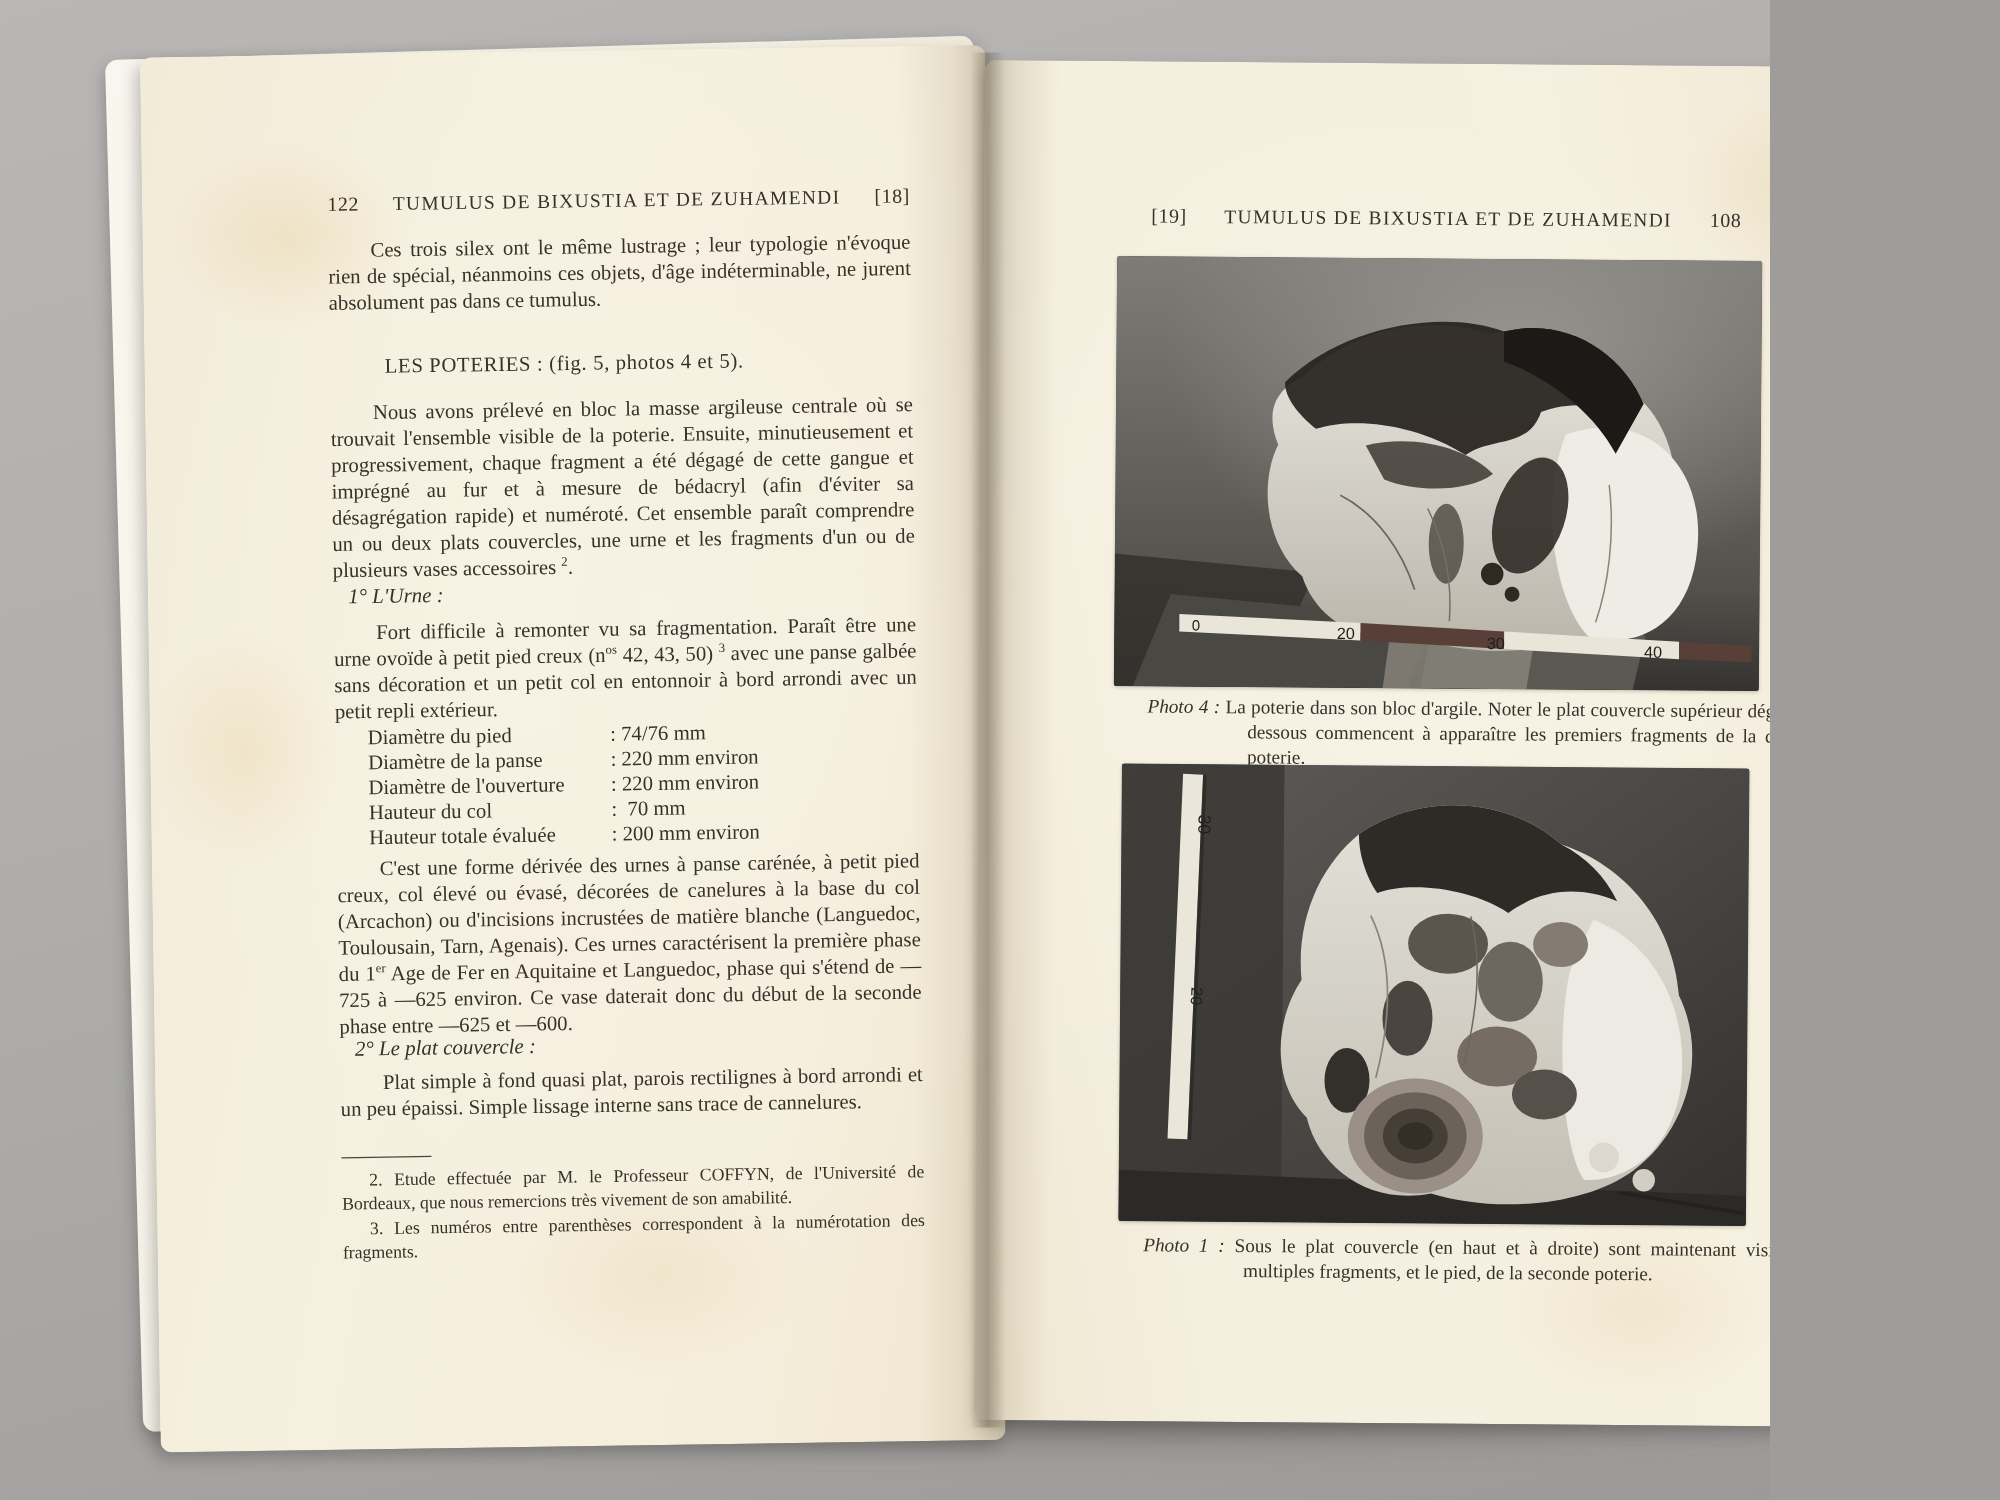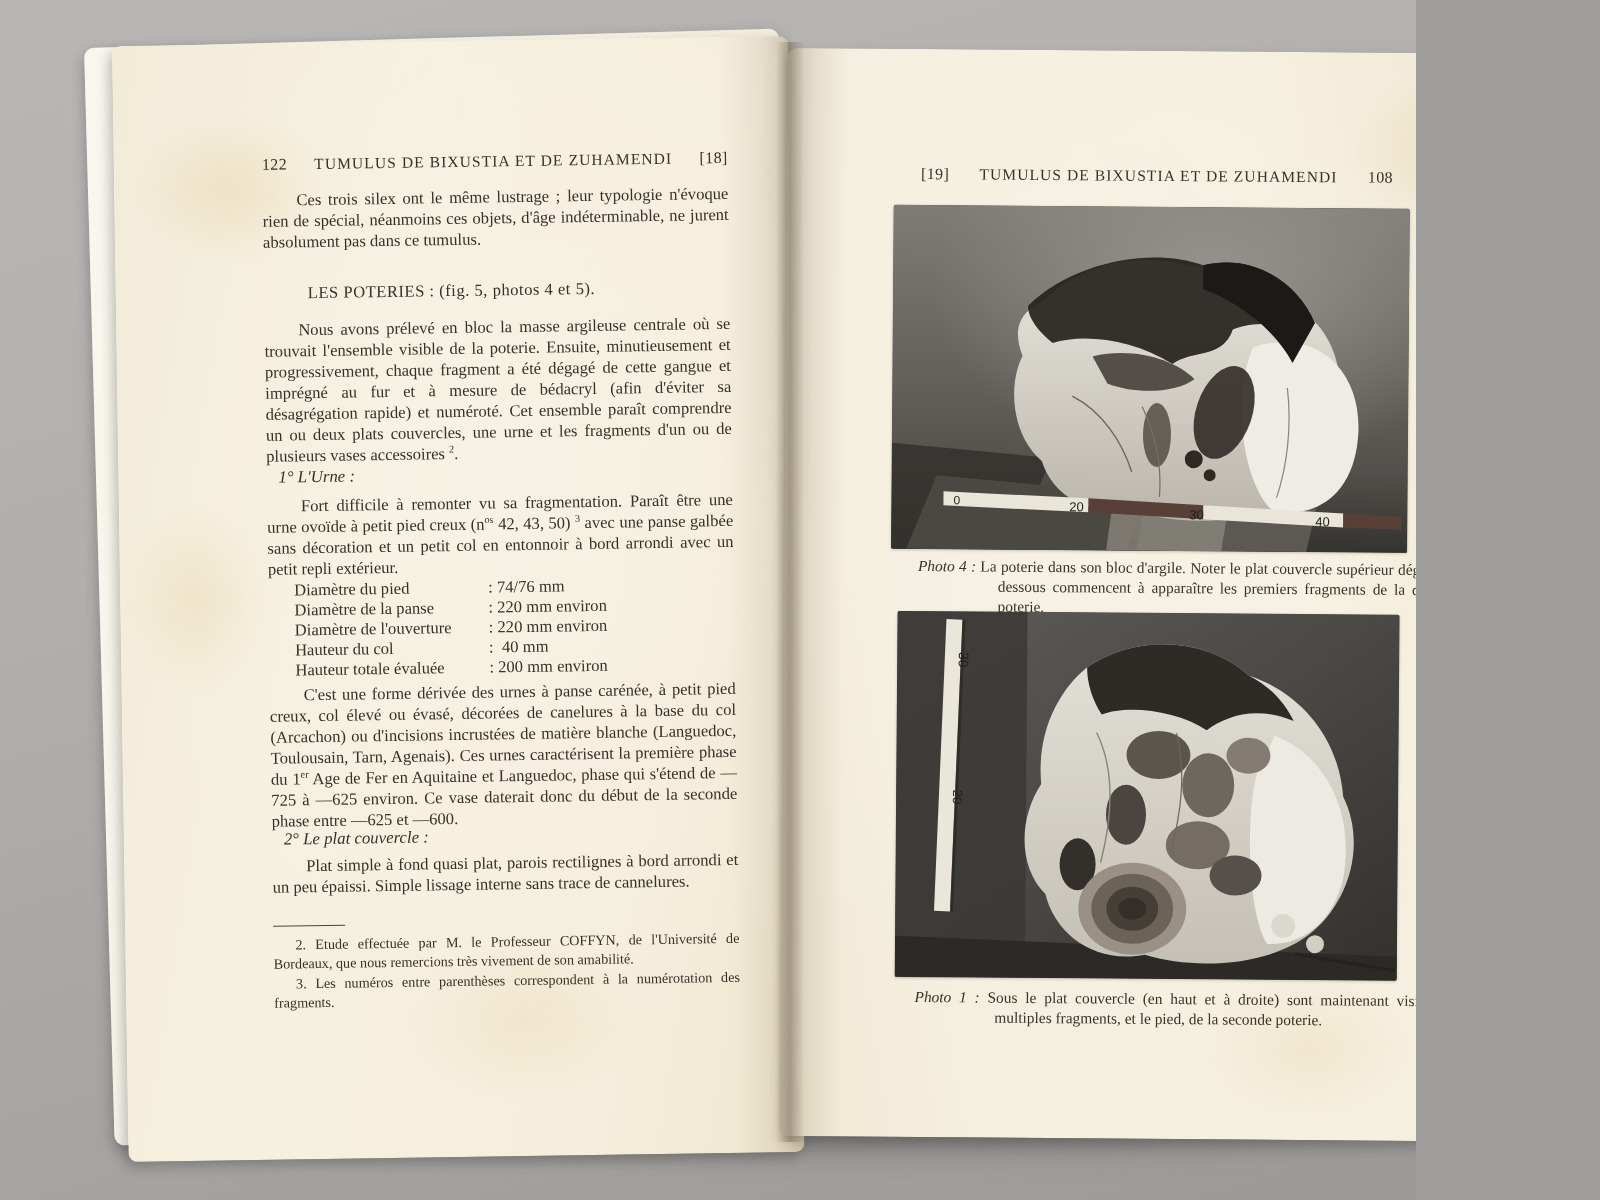--- a/index.html
+++ b/index.html
@@ -116,21 +116,21 @@
       <div class="meas-row">
         <span class="ml">Diamètre de la panse</span>
         <span class="mv">: 220 mm environ</span>
       </div>
       <div class="meas-row">
         <span class="ml">Diamètre de l'ouverture</span>
         <span class="mv">: 220 mm environ</span>
       </div>
       <div class="meas-row">
         <span class="ml">Hauteur du col</span>
-        <span class="mv">:  40 mm</span>
+        <span class="mv">:  70 mm</span>
       </div>
       <div class="meas-row">
         <span class="ml">Hauteur totale évaluée</span>
         <span class="mv">: 200 mm environ</span>
       </div>
     </div>
 
     <p class="blk body ind" style="left:148px;top:641px;width:466px;"><span>C'est une forme dérivée des urnes à panse carénée, à petit pied creux, col élevé ou évasé, décorées de canelures à la base du col (Arcachon) ou d'incisions incrustées de matière blanche (Languedoc, Toulousain, Tarn, Agenais). Ces urnes caractérisent la première phase du 1</span><sup>er</sup><span> Age de Fer en Aquitaine et Languedoc, phase qui s'étend de —725 à —625 environ. Ce vase daterait donc du début de la seconde phase entre —625 et —600.</span></p>
 
     <p class="blk sec-head" style="left:148px;top:786px;width:466px;">2° Le plat couvercle :</p>

